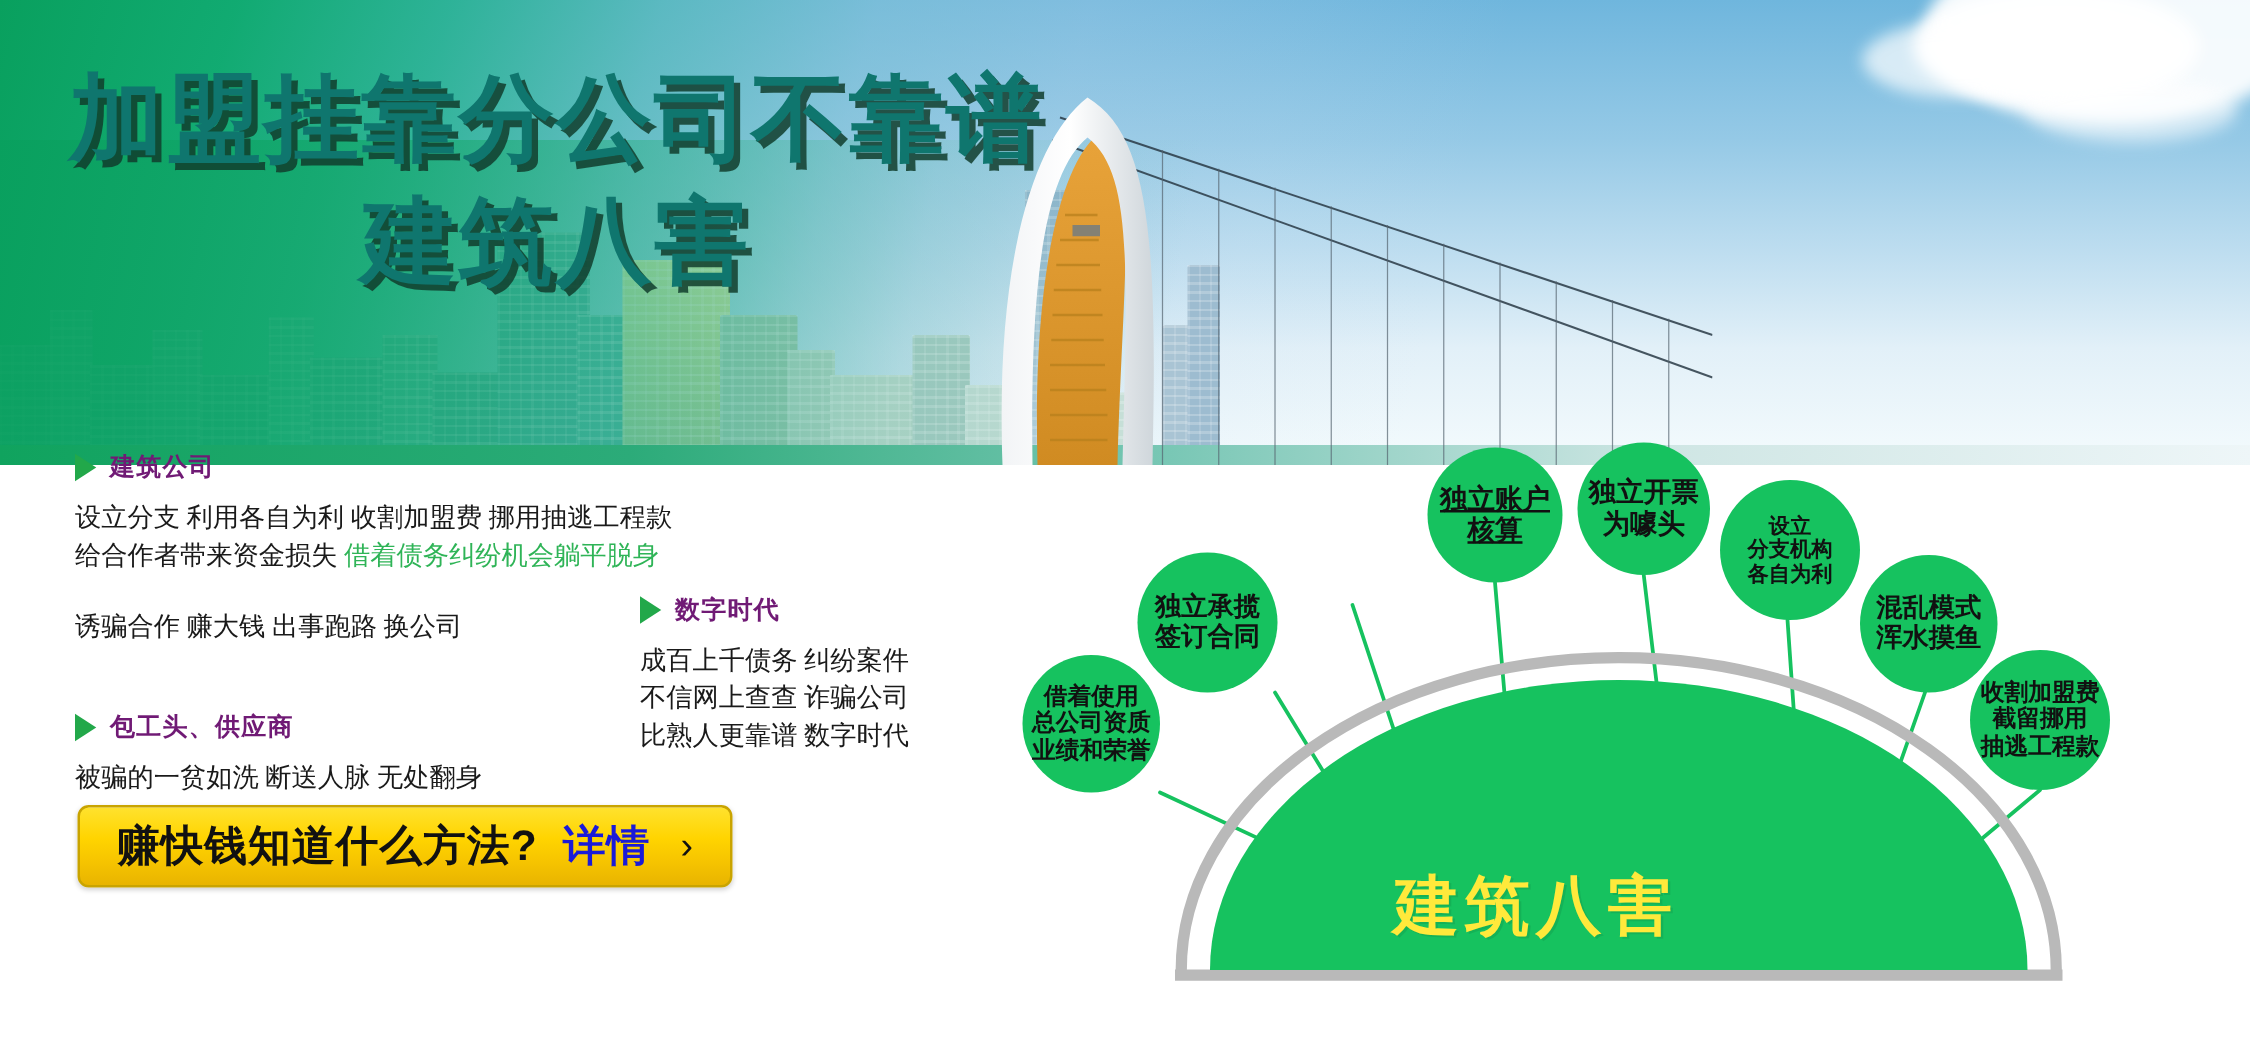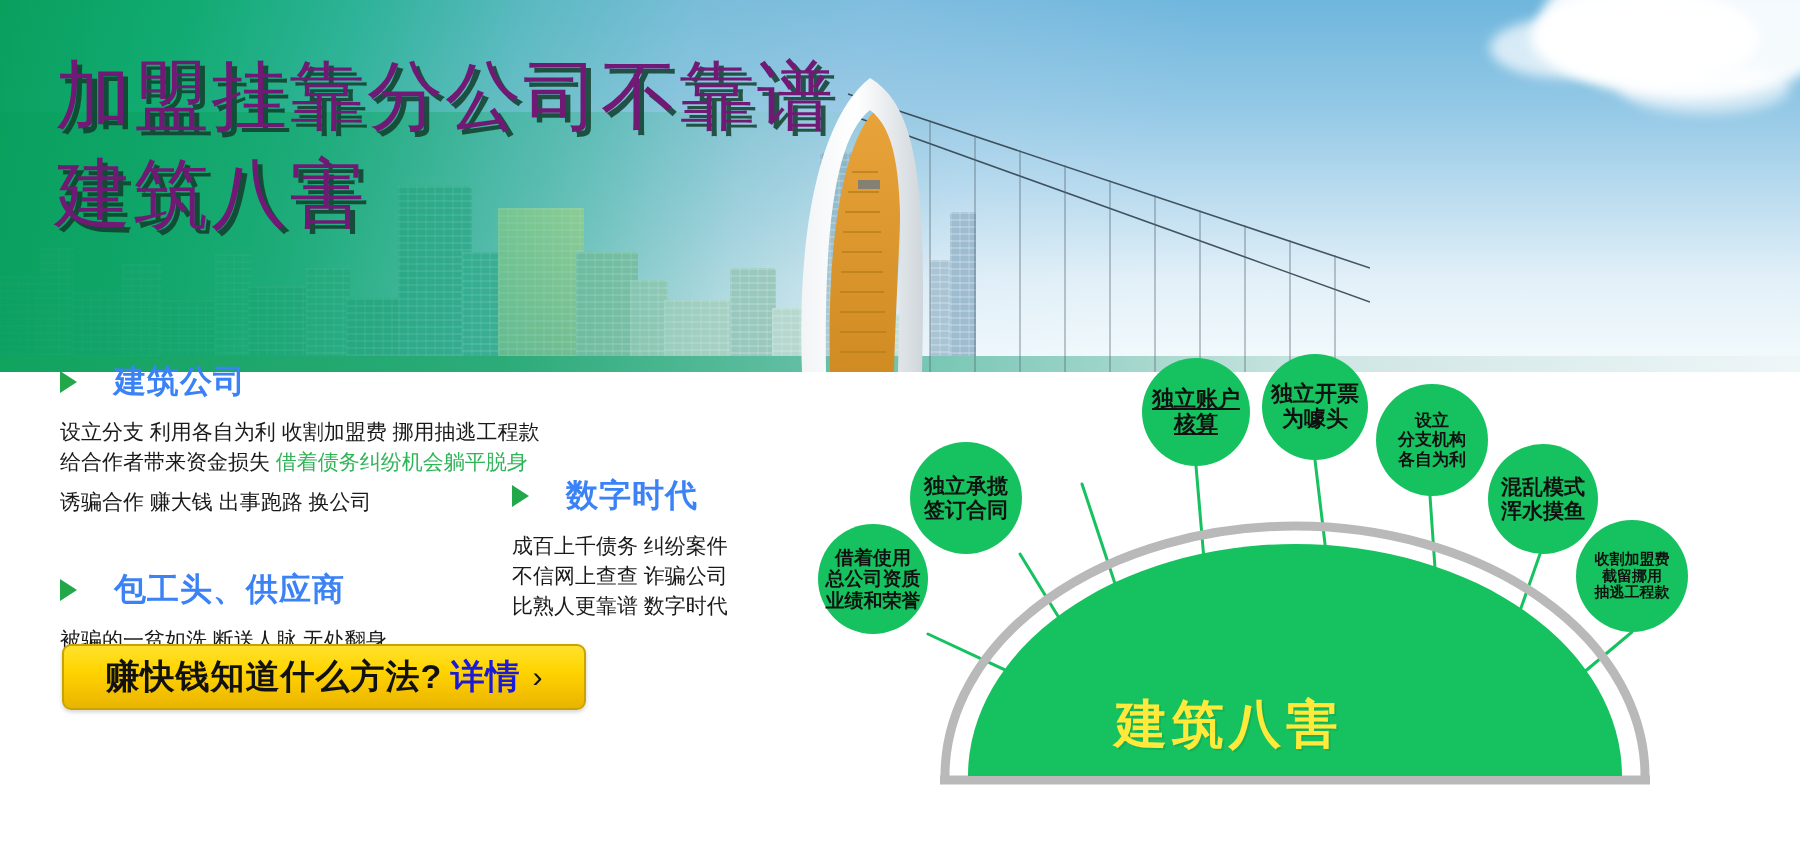--- a/index.html
+++ b/index.html
@@ -49,48 +49,49 @@
     pointer-events:none;
   }
   .ground{position:absolute;left:0;bottom:0;width:1800px;height:16px;
     background:linear-gradient(90deg,#10a35e 0%,#2cab79 28%,#79c7b5 52%,#cfe6e4 74%,#eef6f8 100%);}
 
   
   .bridge{position:absolute;right:430px;bottom:0;width:640px;height:300px;}
 
   .hero-titles{position:absolute;left:55px;top:58px;z-index:6;}
   .title1,.title2{
-    color:#701a75;font-weight:400;letter-spacing:2px;line-height:1.0;
+    color:#0f766e;font-weight:700;letter-spacing:2px;line-height:1.0;
     text-shadow:5px 5px 0 rgba(17,61,45,0.85);
     white-space:nowrap;
+    text-align:center;
   }
   .title1{font-size:76px;}
   .title2{font-size:76px;margin-top:22px;}
 
   
   .left{position:absolute;left:0;top:372px;width:790px;height:472px;}
   .sec{position:absolute;}
   .sec-head{display:flex;align-items:center;gap:11px;}
   .tri{width:0;height:0;border-left:17px solid #22a84a;border-top:11px solid transparent;border-bottom:11px solid transparent;}
-  .sec-title{color:#3b82f6;font-size:32px;font-weight:700;letter-spacing:1px;white-space:nowrap;margin-left:26px;}
-  .sec-body{margin-top:13px;color:#1a1a1a;font-size:21px;line-height:1.42;white-space:nowrap;}
+  .sec-title{color:#701a75;font-size:20px;font-weight:700;letter-spacing:1px;white-space:nowrap;}
+  .sec-body{margin-top:13px;color:#1a1a1a;font-size:21px;line-height:1.42;white-space:nowrap;font-family:Liberation Serif, serif;}
   .sec-body .g{color:#2fb457;}
 
   .s1{left:60px;top:-12px;}
   .s2{left:60px;top:102px;}
   .s3{left:60px;top:196px;}
   .s4{left:512px;top:102px;text-align:center;}
 
   .cta{
     position:absolute;left:62px;top:272px;width:520px;height:62px;
     border-radius:9px;
     background:linear-gradient(180deg,#ffe22e 0%,#ffd400 40%,#f6c400 70%,#e8b400 100%);
     border:2px solid #c9a400;
     box-shadow:0 2px 4px rgba(0,0,0,.18);
-    display:flex;align-items:center;justify-content:center;gap:8px;
+    display:flex;align-items:center;justify-content:center;gap:20px;
     cursor:pointer;
   }
   .cta-main{font-size:34px;font-weight:700;color:#111;letter-spacing:1px;}
   .cta-link{font-size:34px;font-weight:700;color:#1a1ad8;letter-spacing:1px;}
   .cta-chev{font-size:30px;color:#111;font-weight:400;margin-left:4px;}
 
   
   .diagram{position:absolute;left:790px;top:372px;width:1010px;height:472px;}
   .diagram svg{position:absolute;left:0;top:0;}
   .bub{
@@ -327,18 +328,18 @@
 签订合同</div>
     <div class="bub" style="left:352px;top:-14px;width:108px;height:108px;font-size:22px;white-space:pre-line;text-decoration:underline;">独立账户
 核算</div>
     <div class="bub" style="left:472px;top:-18px;width:106px;height:106px;font-size:22px;white-space:pre-line;">独立开票
 为噱头</div>
     <div class="bub" style="left:586px;top:12px;width:112px;height:112px;font-size:17px;white-space:pre-line;">设立
 分支机构
 各自为利</div>
     <div class="bub" style="left:698px;top:72px;width:110px;height:110px;font-size:21px;white-space:pre-line;">混乱模式
 浑水摸鱼</div>
-    <div class="bub" style="left:786px;top:148px;width:112px;height:112px;font-size:15px;white-space:pre-line;">收割加盟费
+    <div class="bub" style="left:786px;top:148px;width:112px;height:112px;font-size:19px;white-space:pre-line;">收割加盟费
 截留挪用
 抽逃工程款</div>
   </div>
 
 </div>
 
 </body></html>

